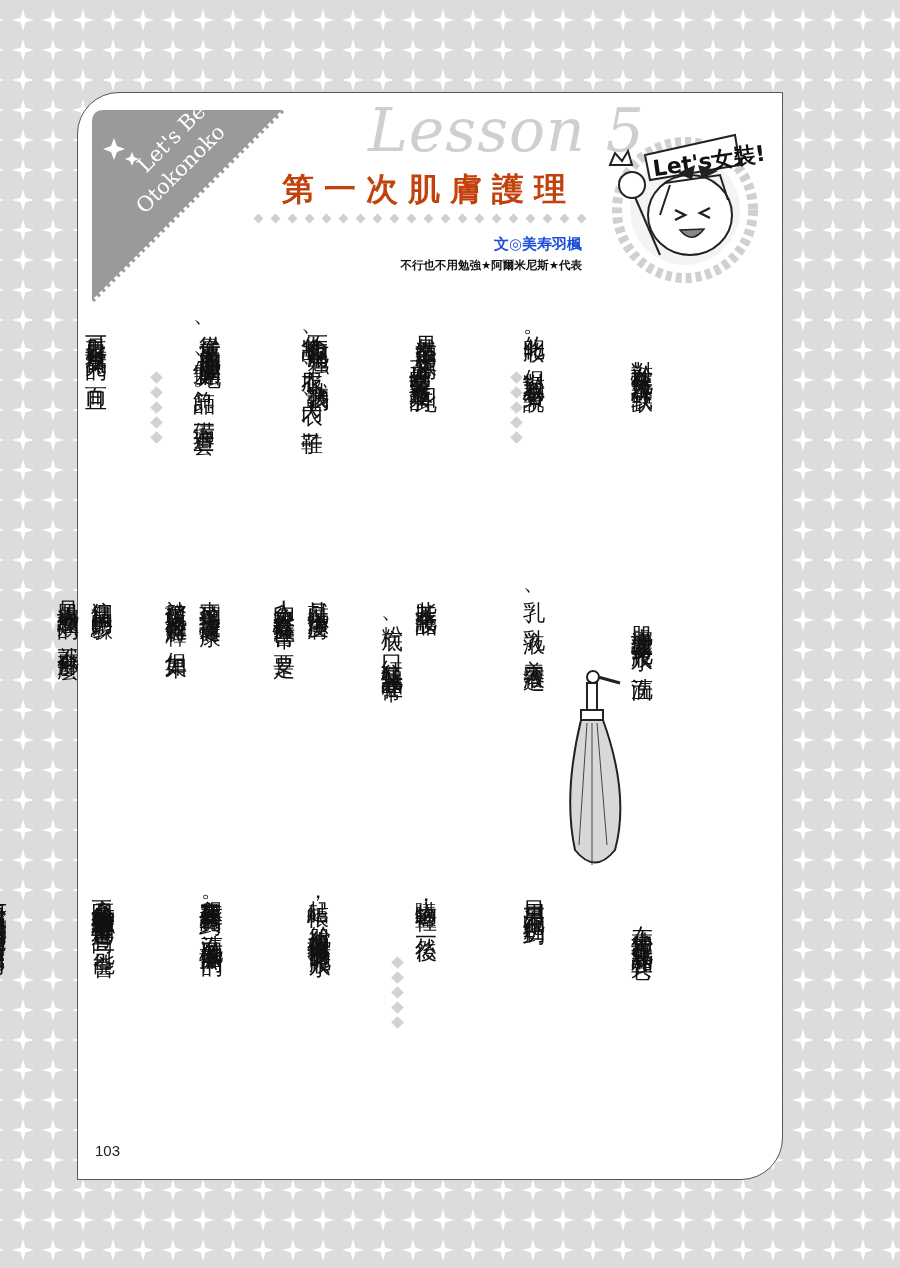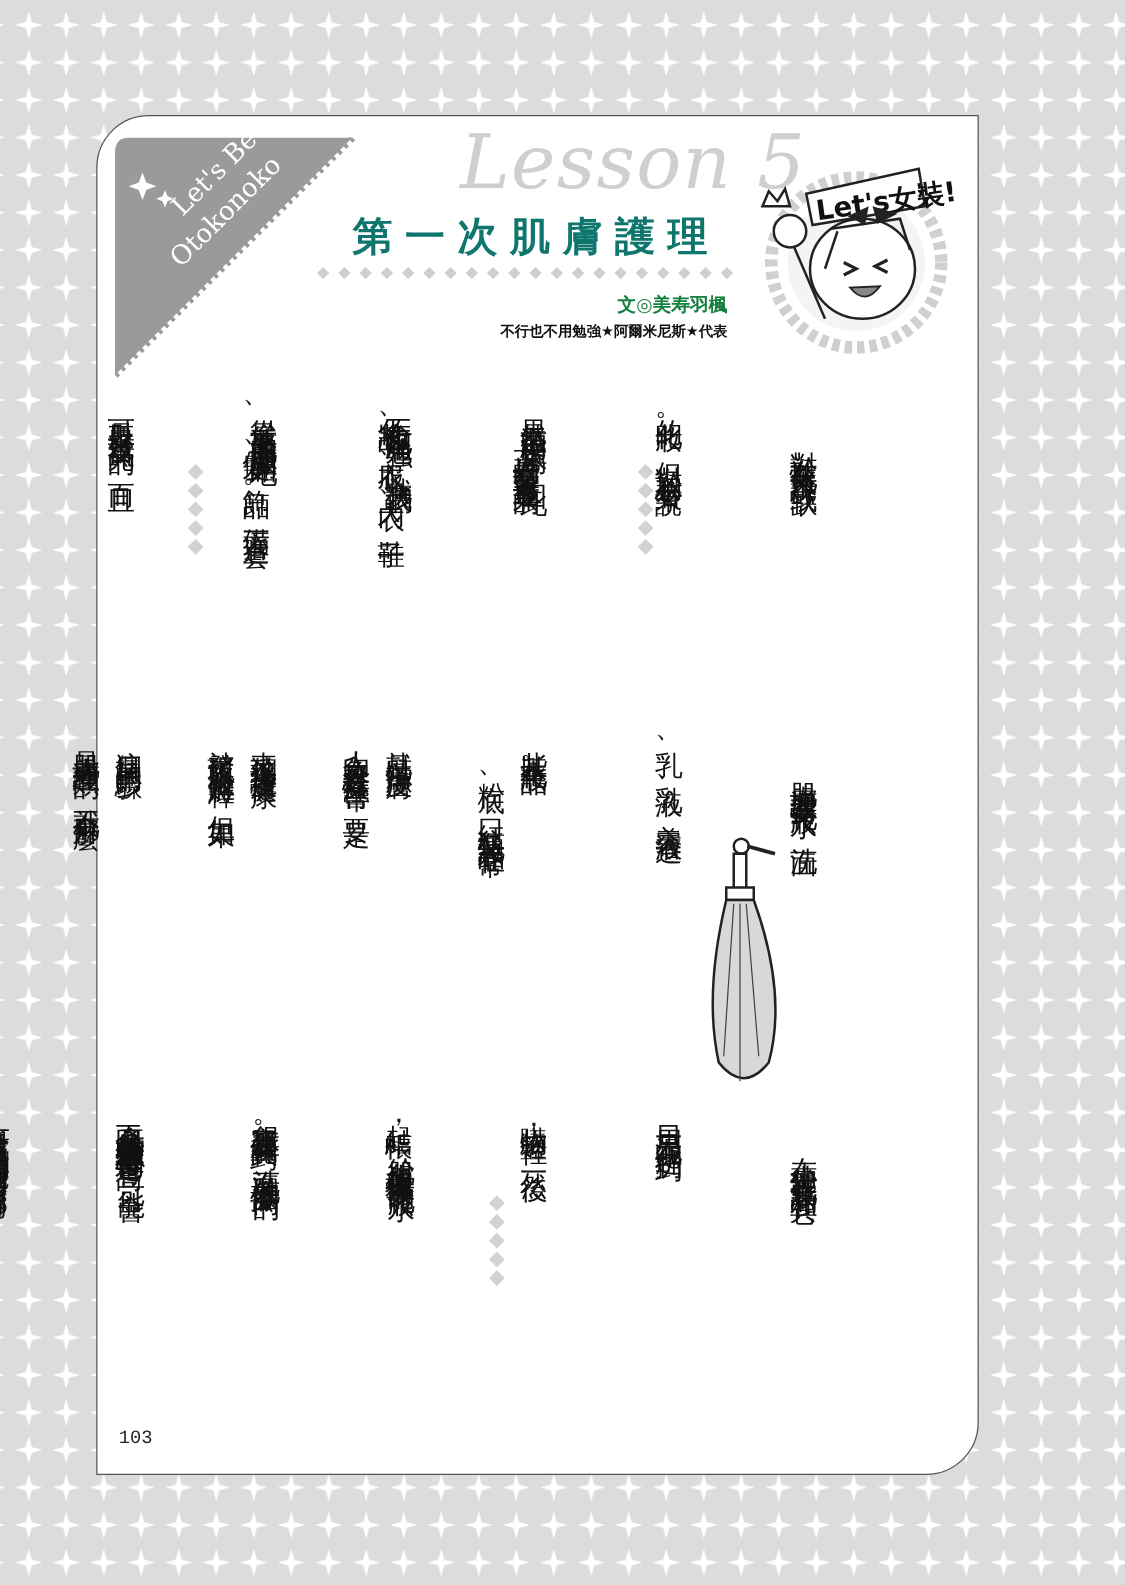--- a/index.html
+++ b/index.html
@@ -27,43 +27,43 @@
   .corner-banner { position:absolute; left:92px; top:110px; width:195px; height:195px; }
   .corner-banner svg { width:100%; height:100%; }
   .lesson-title {
     position:absolute; left:368px; top:95px; width:240px; height:75px;
     font-family:"DejaVu Serif", serif; font-style:italic;
     font-size:60px; color:#cfcfcf; letter-spacing:1px; white-space:nowrap;
   }
   .main-title {
     position:absolute; left:282px; top:168px; width:300px; height:50px;
     font-family:"DejaVu Serif", serif; font-weight:bold; font-size:32px;
-    letter-spacing:10px; color:#0f766e; white-space:nowrap;
+    letter-spacing:10px; color:#c2410c; white-space:nowrap;
   }
   .dot-row {
     position:absolute; left:255px; top:215px; width:330px; height:12px;
     display:flex; justify-content:space-between;
   }
   .dot-row span { width:7px; height:7px; background:#cfcfcf; transform:rotate(45deg); display:block; }
-  .author { position:absolute; right:318px; top:235px; font-weight:bold; font-size:15px; color:#15803d; white-space:nowrap; }
+  .author { position:absolute; right:318px; top:235px; font-weight:bold; font-size:15px; color:#1d4ed8; white-space:nowrap; }
   .author-role { position:absolute; right:318px; top:258px; font-weight:bold; font-size:11.5px; color:#111; white-space:nowrap; }
   .mascot { position:absolute; left:590px; top:105px; width:180px; height:180px; }
   .mascot svg { width:100%; height:100%; }
   .vblock {
     position:absolute;
     writing-mode:vertical-rl;
     font-size:22px; line-height:36px; letter-spacing:3px;
     color:#111; white-space:pre;
   }
   .vcol { display:block; }
   .deco-dots { position:absolute; width:14px; display:flex; flex-direction:column; gap:6px; }
   .deco-dots span { width:9px; height:9px; background:#d2d2d2; transform:rotate(45deg); display:block; }
   .bottle { position:absolute; left:565px; top:665px; width:80px; height:210px; }
   .bottle svg { width:100%; height:100%; }
-  .page-num { position:absolute; left:95px; top:1142px; font-family:Liberation Mono, monospace; font-size:15px; color:#222;text-align:center; }
+  .page-num { position:absolute; left:95px; top:1142px; font-family:Liberation Sans, sans-serif; font-size:15px; color:#222;text-align:center; }
 </style>
 </head>
 <body>
 
 <div class="bg-pattern">
   <svg width="900" height="1268" xmlns="http://www.w3.org/2000/svg">
     <defs>
       <pattern id="dia" x="8" y="5" width="30" height="30" patternUnits="userSpaceOnUse">
         <path d="M15 4 L18 15 L15 26 L12 15 Z M4 15 L15 12 L26 15 L15 18 Z" fill="#ffffff"></path>
       </pattern>

